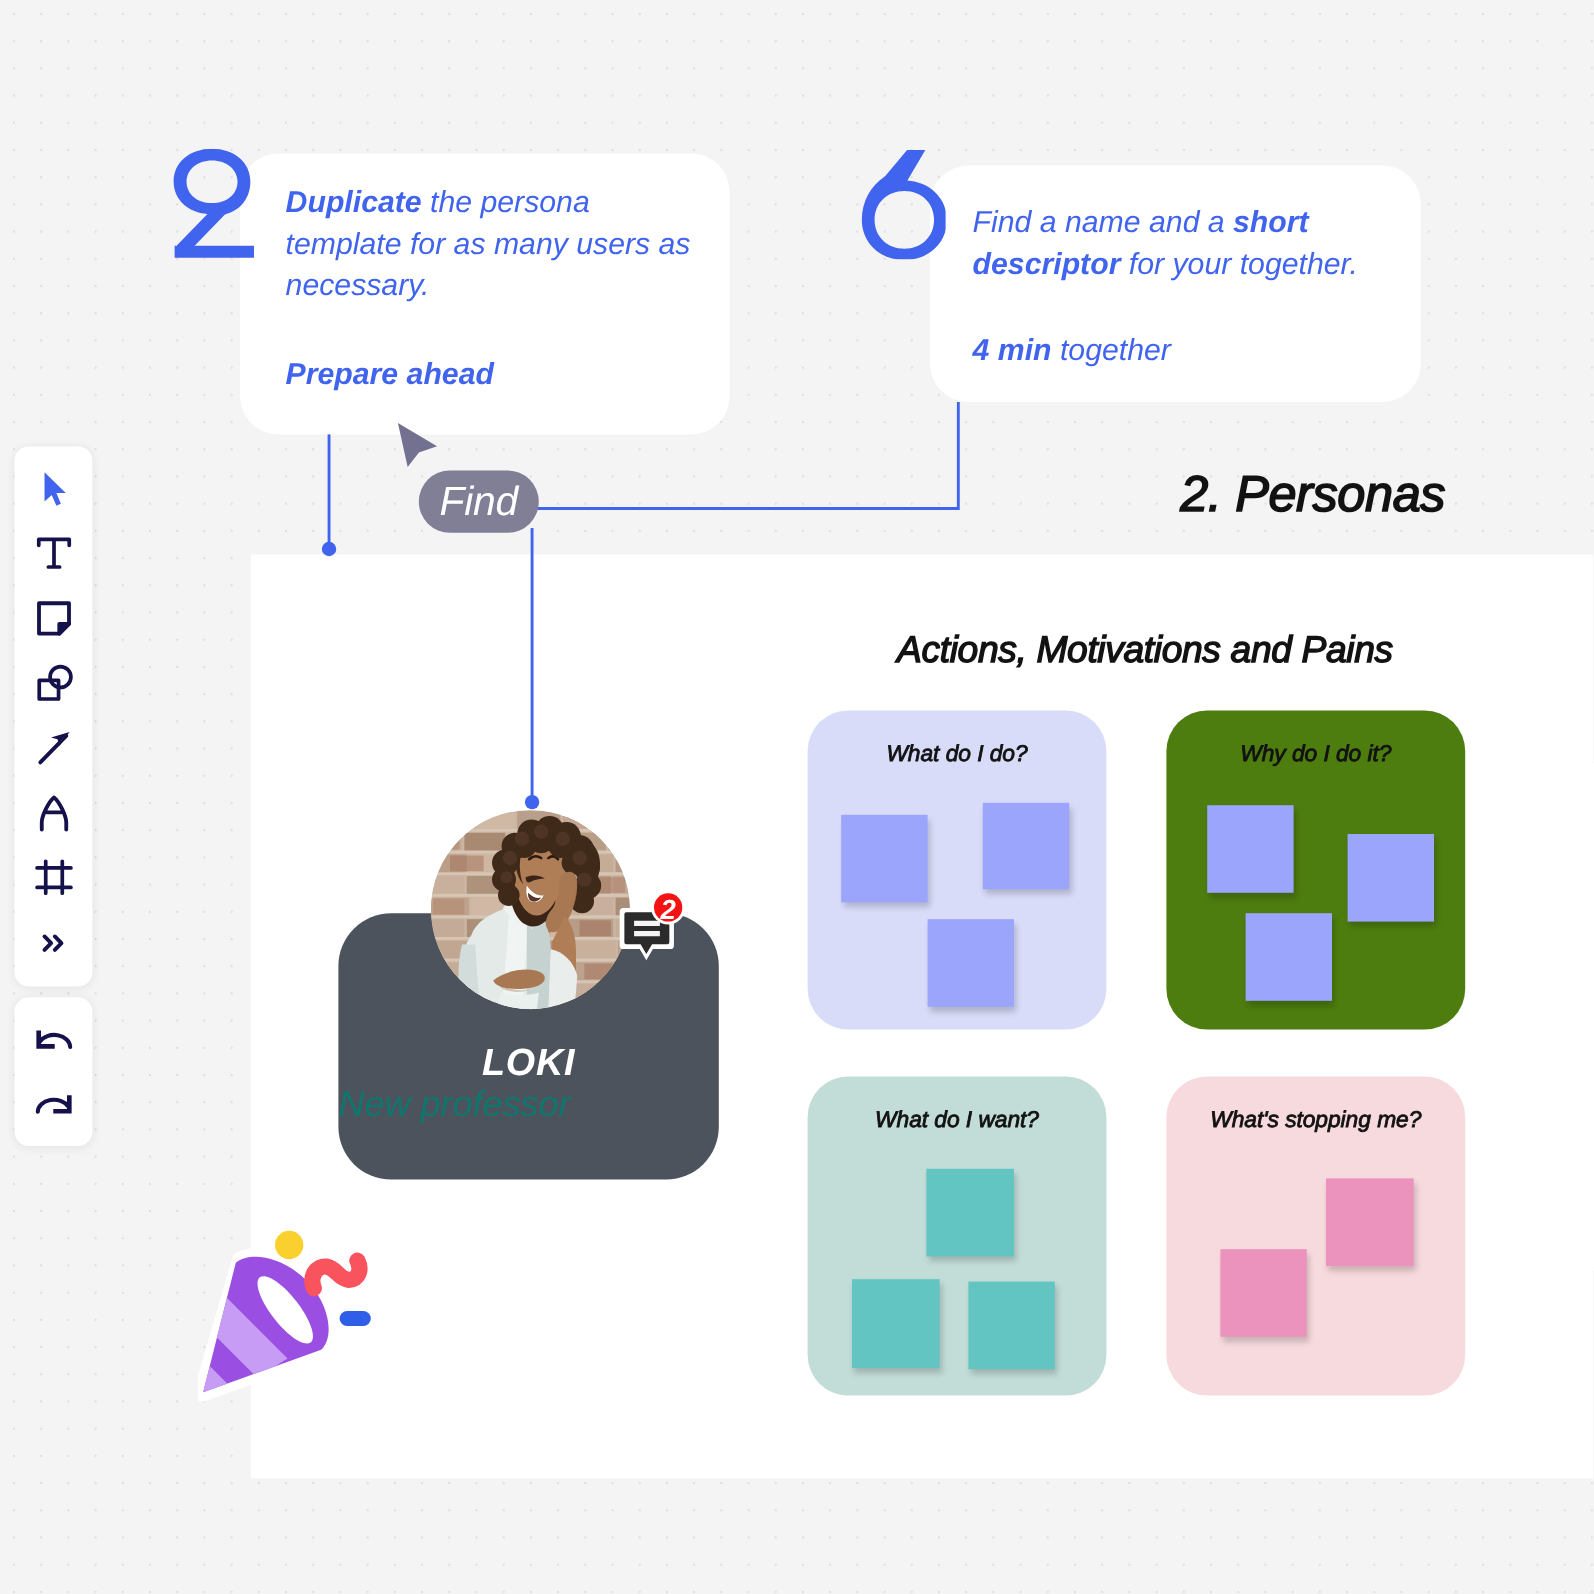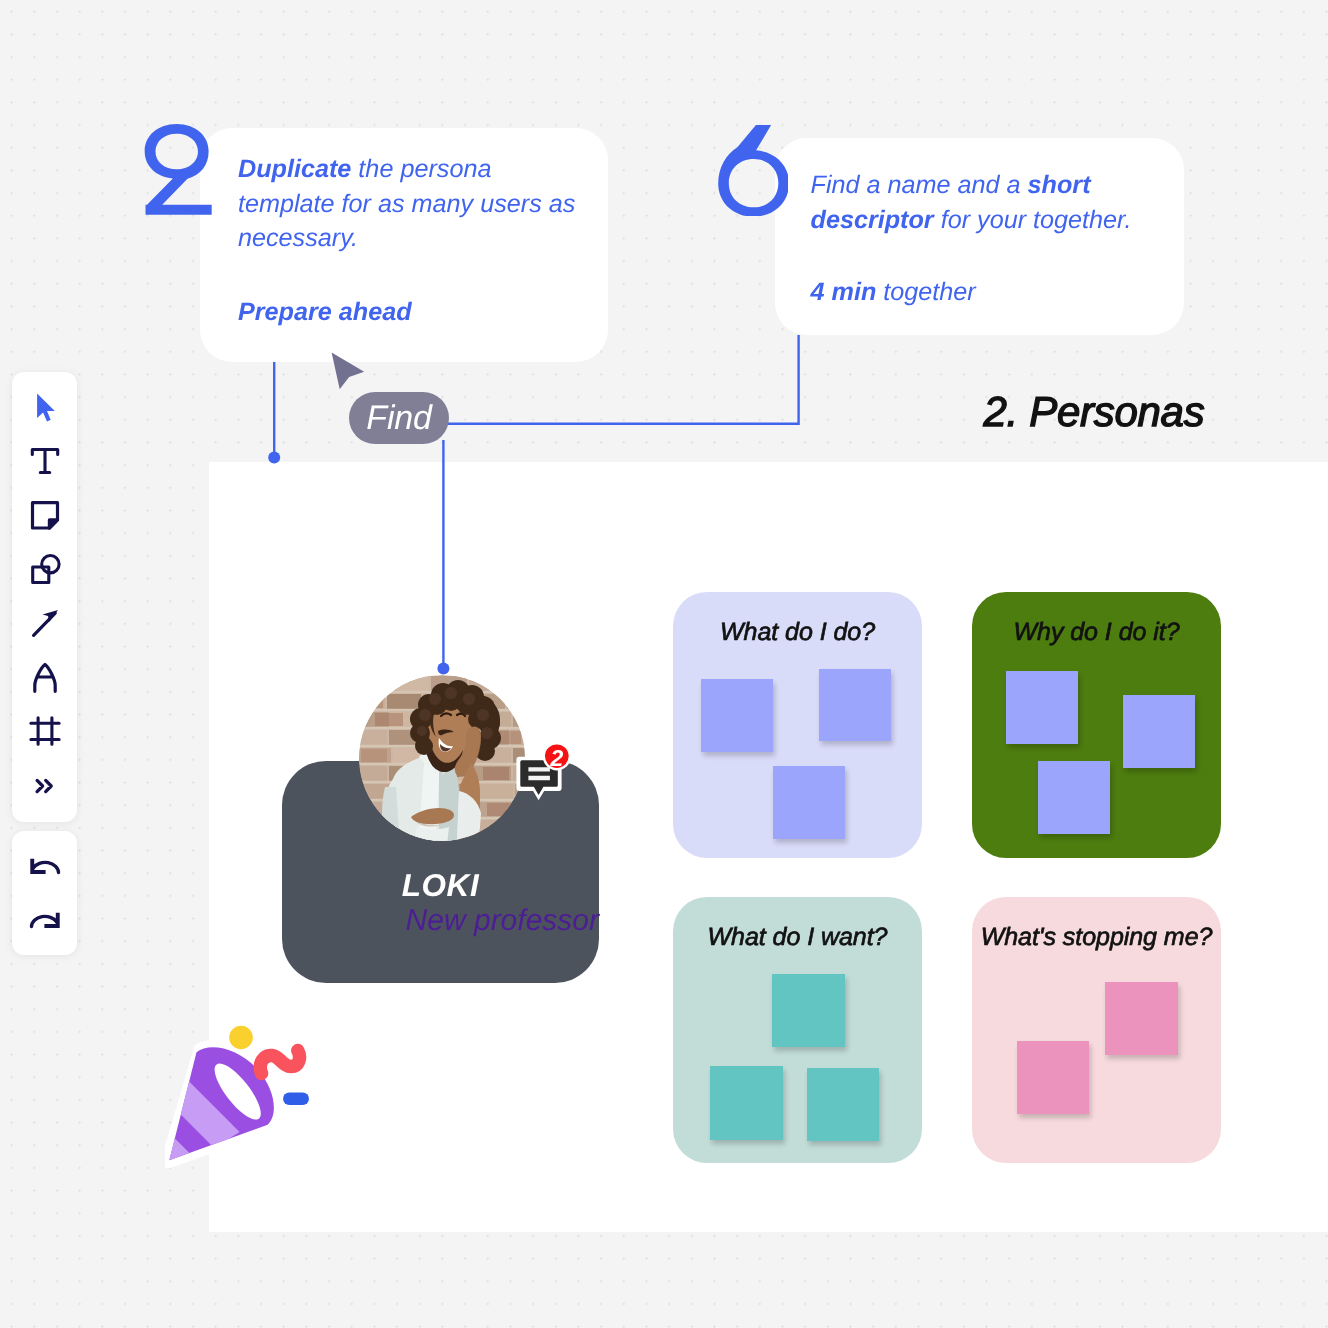--- a/index.html
+++ b/index.html
@@ -40,37 +40,37 @@
   .conns{position:absolute;left:0;top:0;}
   .cursor{position:absolute;left:325px;top:350px;}
   .curlabel{position:absolute;background:#817f96;color:#fff;border-radius:999px;
             display:flex;align-items:center;justify-content:center;
             left:349px;top:392px;width:100px;height:52px;font-size:34px;letter-spacing:-0.2px;}
 
   
   .persona{position:absolute;background:#4d535d;border-radius:44px;
            left:282px;top:760.5px;width:317px;height:222px;}
   .pname{position:absolute;width:100%;text-align:center;color:#fff;font-weight:bold;}
-  .prole{position:absolute;width:100%;text-align:right;color:#4c1d95;}
+  .prole{position:absolute;width:100%;text-align:left;color:#0f766e;}
   .avatar{position:absolute;border-radius:50%;overflow:hidden;left:359px;top:675px;width:166px;height:166px;}
   .pname{left:282px;top:867px;width:317px;font-size:31.5px;letter-spacing:0.6px;}
   .prole{left:282px;top:903.5px;width:317px;font-size:30px;}
   .cbadge{position:absolute;left:515px;top:753.3px;overflow:visible;}
   .cbadgenum{position:absolute;left:526.8px;top:745.8px;width:60px;text-align:center;color:#fff;font-size:23px;font-weight:bold;line-height:24px;}
   .sticker{position:absolute;left:165px;top:1014px;}
   
   .frameheading{position:absolute;left:747.5px;top:524px;font-size:31px;font-weight:normal;color:#121212;-webkit-text-stroke:1.15px #121212;letter-spacing:-0.3px;}
   .quad{position:absolute;width:249px;height:266px;border-radius:34px;}
   .qtitle{position:absolute;width:100%;text-align:center;font-weight:normal;color:#121212;-webkit-text-stroke:0.7px #121212;}
   .note{position:absolute;}
   .q1{left:673px;top:592px;background:#d9dcf9;}
   .q2{left:972px;top:592px;background:#4d7c0f;}
   .q3{left:673px;top:897px;background:#c2dcd7;}
   .q4{left:972px;top:897px;background:#f7dadd;}
-  .qtitle{top:26px;font-size:25px;letter-spacing:-0.05px;}
+  .qtitle{top:26px;font-size:19px;letter-spacing:-0.05px;}
   .note{box-shadow:2px 4px 5px rgba(0,0,0,0.19);}
   .q1 .note,.q2 .note{background:#9ca5fc;}
   .q3 .note{background:#63c5c2;}
   .q4 .note{background:#eb93bd;}
 
 </style>
 </head>
 <body>
 
 <div id="stage">
@@ -119,20 +119,21 @@
 
     <path fill="#fff" d="M51.6 50.4 C56.8 46.5 70.4 55.4 82.1 70.5 93.8 85.6 99 100.8 93.8 104.7 88.6 108.6 75 99.7 63.3 84.6 51.6 69.5 46.4 54.3 51.6 50.4Z"></path>
 
     <circle cx="76" cy="23.5" r="11.8" fill="#fad02e"></circle>
 
     <path fill="none" stroke="#f9535e" stroke-width="13.5" stroke-linecap="round" stroke-linejoin="round" d="M96.5 59.5 C92.5 49 99.2 40.5 107 41.5 115 42.5 117.5 52 125.5 52.5 133.8 53 136.7 44 132.8 36.5"></path>
 
     <rect x="118" y="78.5" width="26" height="12.5" rx="6.25" fill="#2f5fe8"></rect>
   </svg>
 
+  <div class="frameheading">Actions, Motivations and Pains</div>
 
   <div class="quad q1">
     <div class="qtitle">What do I do?</div>
     <div class="note" style="left:28px;top:87px;width:72px;height:73px;"></div>
     <div class="note" style="left:146px;top:77px;width:72px;height:72px;"></div>
     <div class="note" style="left:100px;top:174px;width:72px;height:73px;"></div>
   </div>
   <div class="quad q2">
     <div class="qtitle">Why do I do it?</div>
     <div class="note" style="left:34px;top:79px;width:72px;height:73px;"></div>

